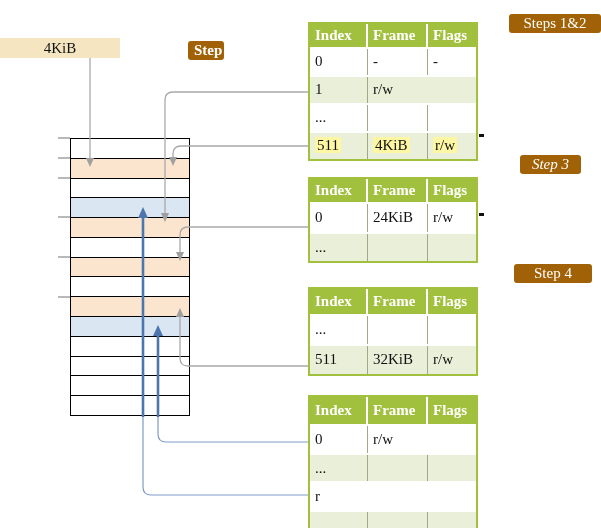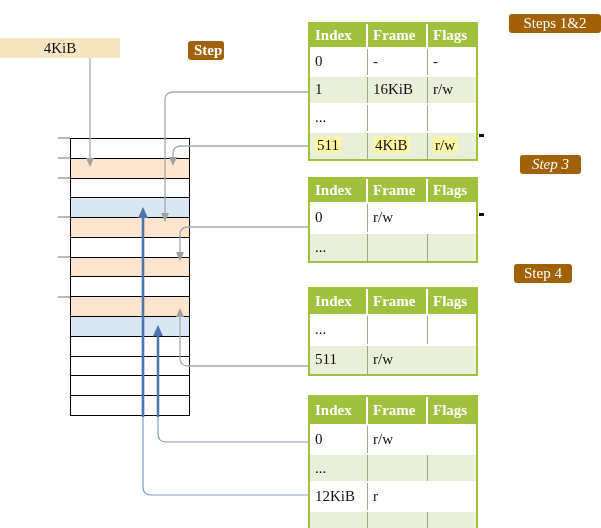--- a/index.html
+++ b/index.html
@@ -9,21 +9,21 @@
   
   .kib-box{position:absolute;left:0;top:38px;width:120px;height:20px;background:#f6e5c1;
            color:#111;font-size:15px;text-align:center;line-height:20px;}
 
   
   .step{position:absolute;background:#a16207;color:#fff;font-size:15px;height:19px;
         line-height:19px;text-align:center;border-radius:3px;padding:0 6px;box-sizing:border-box;}
   .step0{left:188px;top:41px;width:36px;font-weight:bold;}
   .steps12{left:509px;top:14px;width:92px;}
   .step3{left:520px;top:155px;width:61px;font-style:italic;}
-  .step4{left:514px;top:264px;width:58px;}
+  .step4{left:514px;top:264px;width:78px;}
 
   
   .memcol{position:absolute;left:70px;top:138px;width:120px;height:278px;box-sizing:border-box;
           border:1px solid #000;display:flex;flex-direction:column;}
   .mrow{flex:1;}
   .mrow + .mrow{border-top:1px solid #000;}
   .c-white{background:#ffffff;}
   .c-orange{background:#fce5ce;}
   .c-blue{background:#dbe6f3;}
 
@@ -91,21 +91,20 @@
       <span>Frame</span>
       <span>Flags</span>
     </div>
     <div class="trow">
       <span class="cell">0</span>
       <span class="cell">-</span>
       <span class="cell">-</span>
     </div>
     <div class="trow">
       <span class="cell">1</span>
-      <span class="cell">16KiB</span>
       <span class="cell">r/w</span>
     </div>
     <div class="trow">
       <span class="cell">...</span>
       <span class="cell"></span>
       <span class="cell"></span>
     </div>
     <div class="trow">
       <span class="cell"><span class="hl">511</span></span>
       <span class="cell"><span class="hl">4KiB</span></span>
@@ -114,20 +113,21 @@
   </div>
 
   <div class="ptable t2" style="top:177px">
     <div class="thead">
       <span>Index</span>
       <span>Frame</span>
       <span>Flags</span>
     </div>
     <div class="trow">
       <span class="cell">0</span>
+      <span class="cell">24KiB</span>
       <span class="cell">r/w</span>
     </div>
     <div class="trow">
       <span class="cell">...</span>
       <span class="cell"></span>
       <span class="cell"></span>
     </div>
   </div>
 
   <div class="ptable t3" style="top:287px">
@@ -136,41 +136,41 @@
       <span>Frame</span>
       <span>Flags</span>
     </div>
     <div class="trow">
       <span class="cell">...</span>
       <span class="cell"></span>
       <span class="cell"></span>
     </div>
     <div class="trow">
       <span class="cell">511</span>
+      <span class="cell">32KiB</span>
       <span class="cell">r/w</span>
     </div>
   </div>
 
   <div class="ptable t4" style="top:395px">
     <div class="thead">
       <span>Index</span>
       <span>Frame</span>
       <span>Flags</span>
     </div>
     <div class="trow">
       <span class="cell">0</span>
       <span class="cell">r/w</span>
     </div>
     <div class="trow">
       <span class="cell">...</span>
       <span class="cell"></span>
       <span class="cell"></span>
     </div>
     <div class="trow">
-      <span class="cell">12KiB</span>
       <span class="cell">r</span>
     </div>
     <div class="trow">
       <span class="cell">...</span>
       <span class="cell"></span>
       <span class="cell"></span>
     </div>
   </div>
 
   <svg class="overlay" width="601" height="528" viewBox="0 0 601 528">

